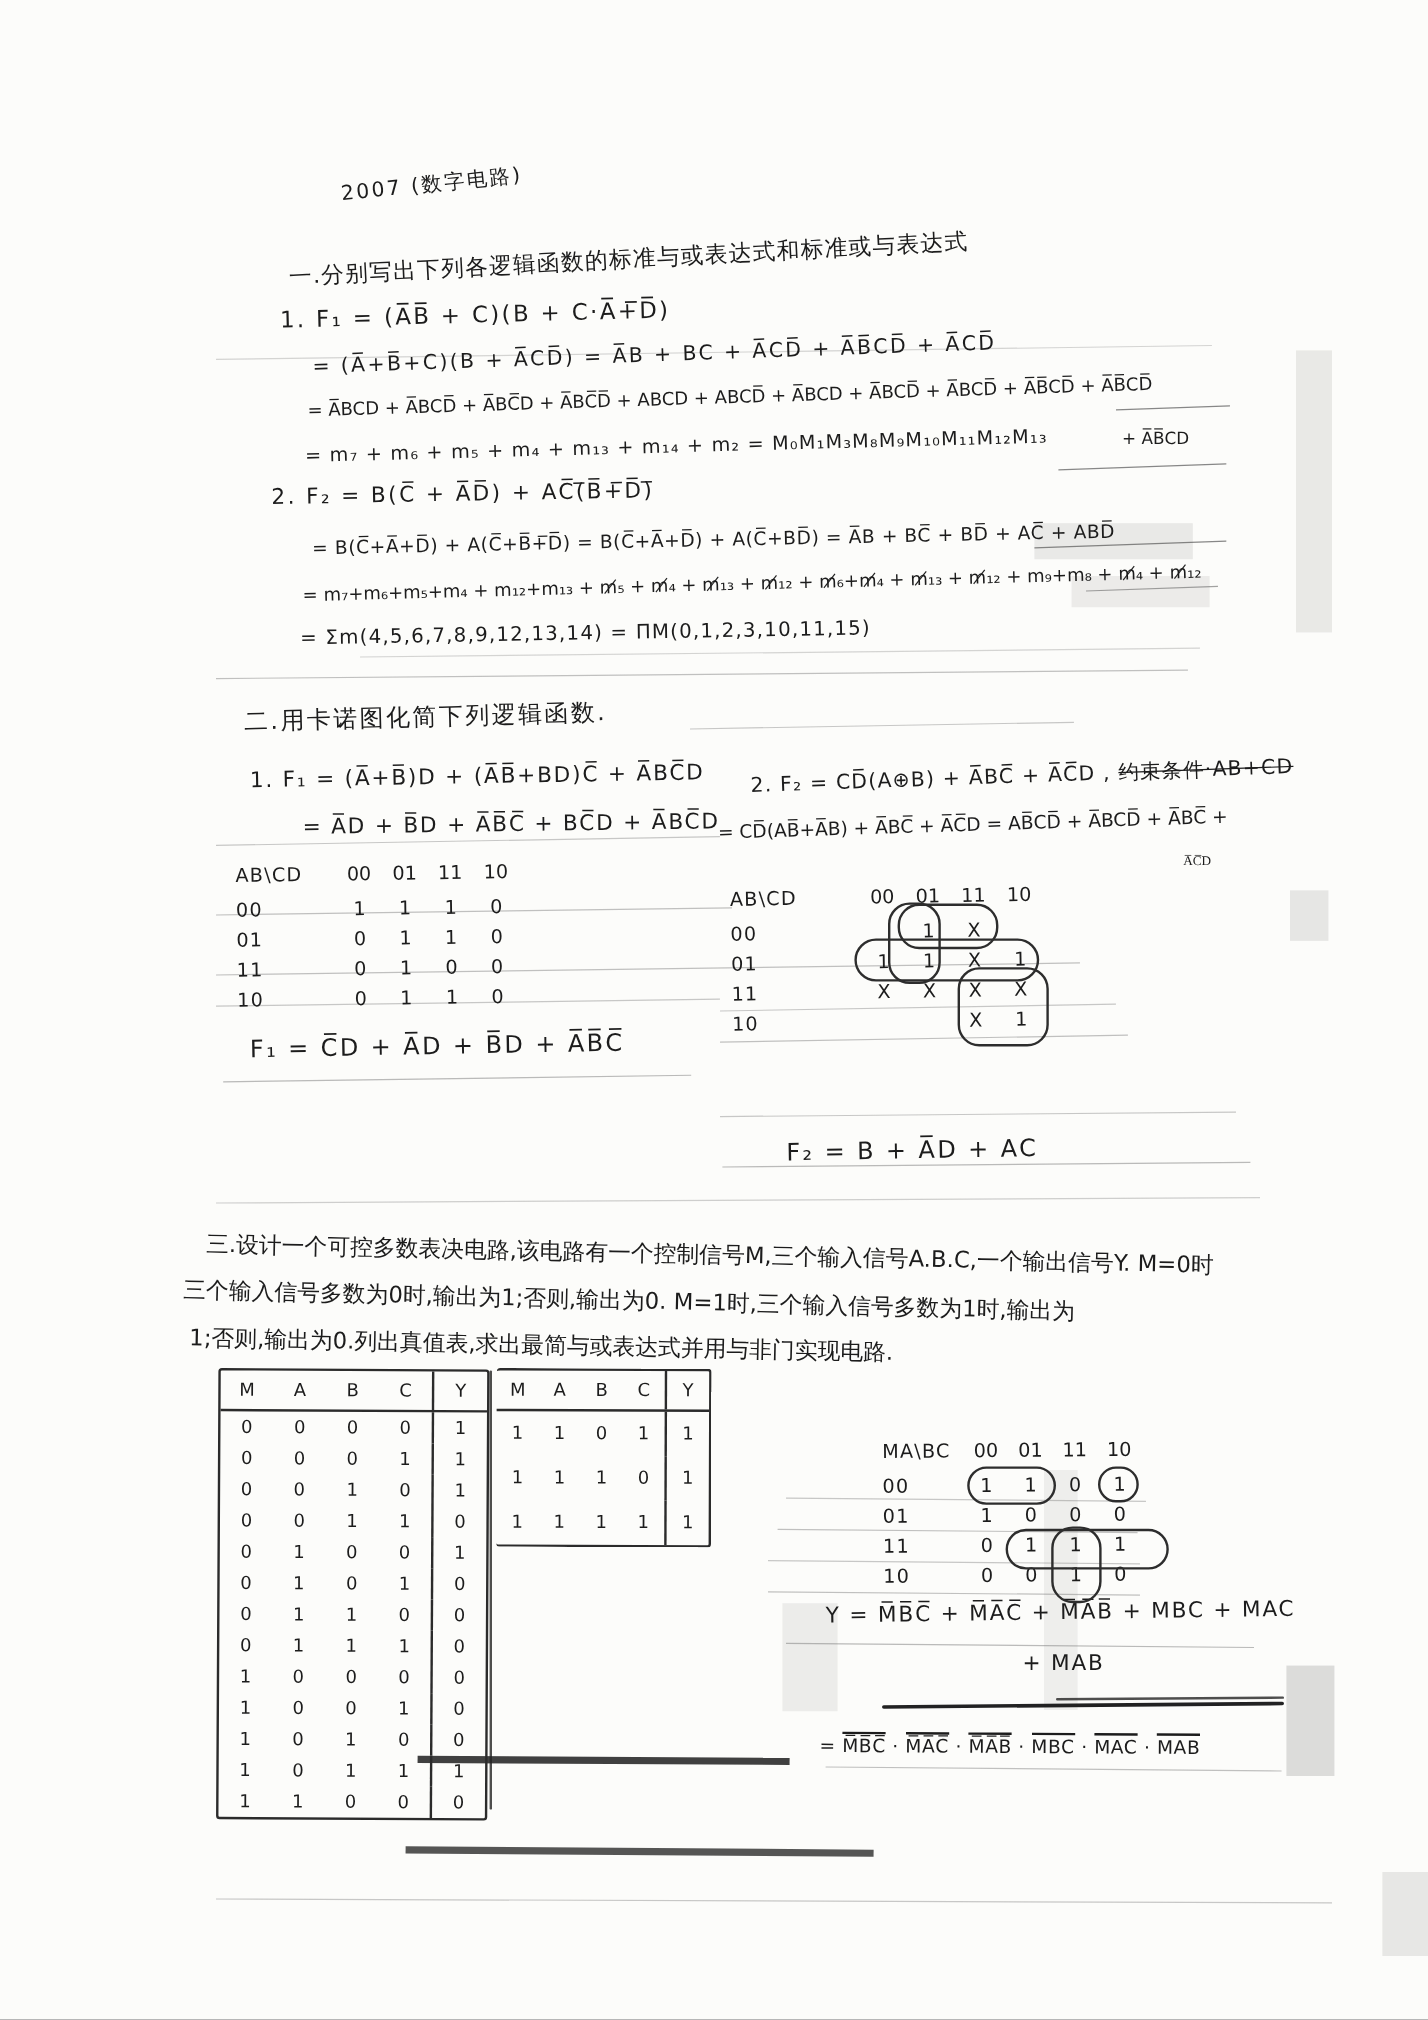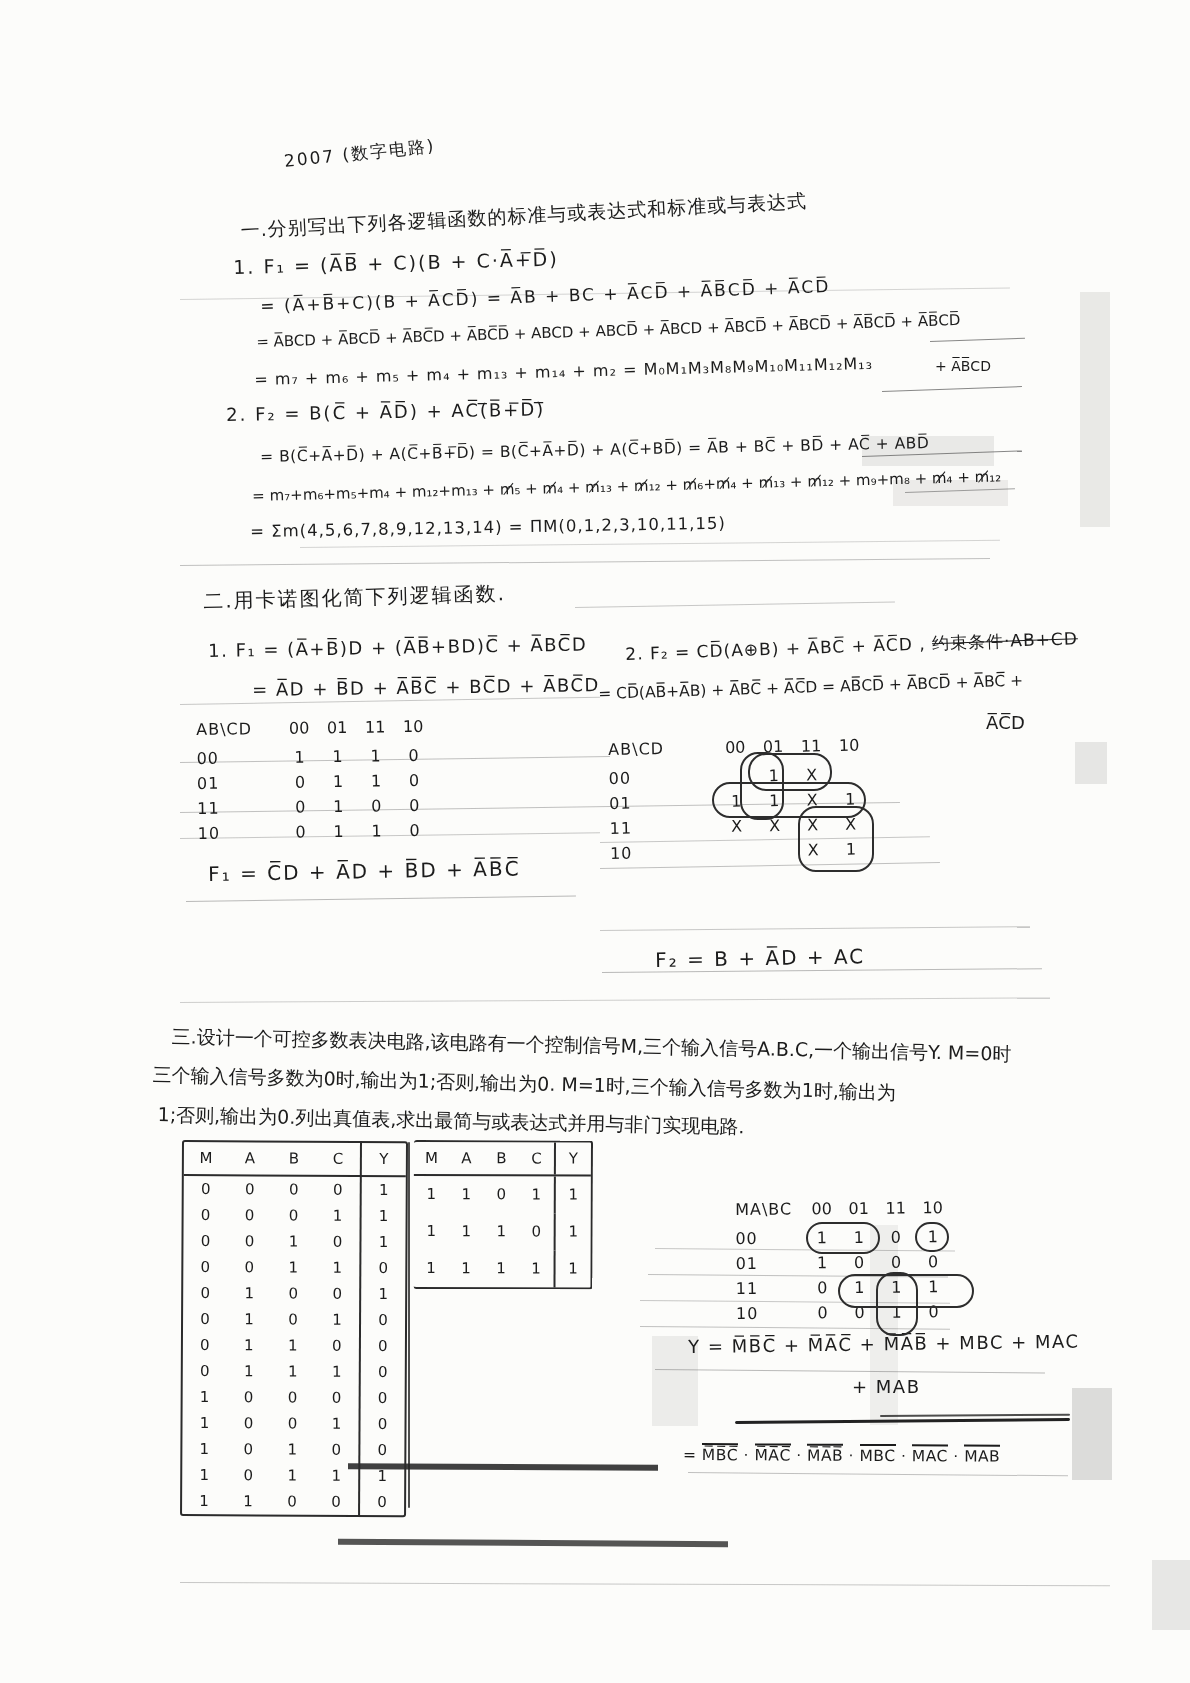--- a/index.html
+++ b/index.html
@@ -127,21 +127,21 @@
         <span class="kcell">1</span>
         <span class="kcell">1</span>
         <span class="kcell">0</span>
       </div>
     </div>
 
   <div class="hw" style="left:208px;top:862px;font-size:20px;--rot:-1deg;letter-spacing:2px;">F₁ = C̅D + A̅D + B̅D + A̅B̅C̅</div>
 
   <div class="hw" style="left:625px;top:643px;font-size:17px;--rot:-2deg;letter-spacing:1px;"><span>2. F₂ = CD̅(A⊕B) + A̅BC̅ + A̅C̅D , </span><span class="strike">约束条件·AB+CD</span></div>
   <div class="hw" style="left:598px;top:685px;font-size:15.5px;--rot:-1.8deg;">= CD̅(AB̅+A̅B) + A̅BC̅ + A̅C̅D = AB̅CD̅ + A̅BCD̅ + A̅BC̅ +</div>
-  <div class="hw" style="left:986px;top:712px;font-size:18px;">A̅C̅D</div>
+  <div class="hw" style="left:986px;top:712px;font-size:11px;font-family:Liberation Serif, serif;">A̅C̅D</div>
 
   <div class="kmap" style="left:608px;top:736px;--cw:108px;--cell:38px;--rh:25px;font-size:16px;--rot:-1deg;">
       <div class="krow khead">
         <span class="kcorner">AB\CD</span>
         <span class="kcell">00</span>
         <span class="kcell">01</span>
         <span class="kcell">11</span>
         <span class="kcell">10</span>
       </div>
       <div class="krow">

